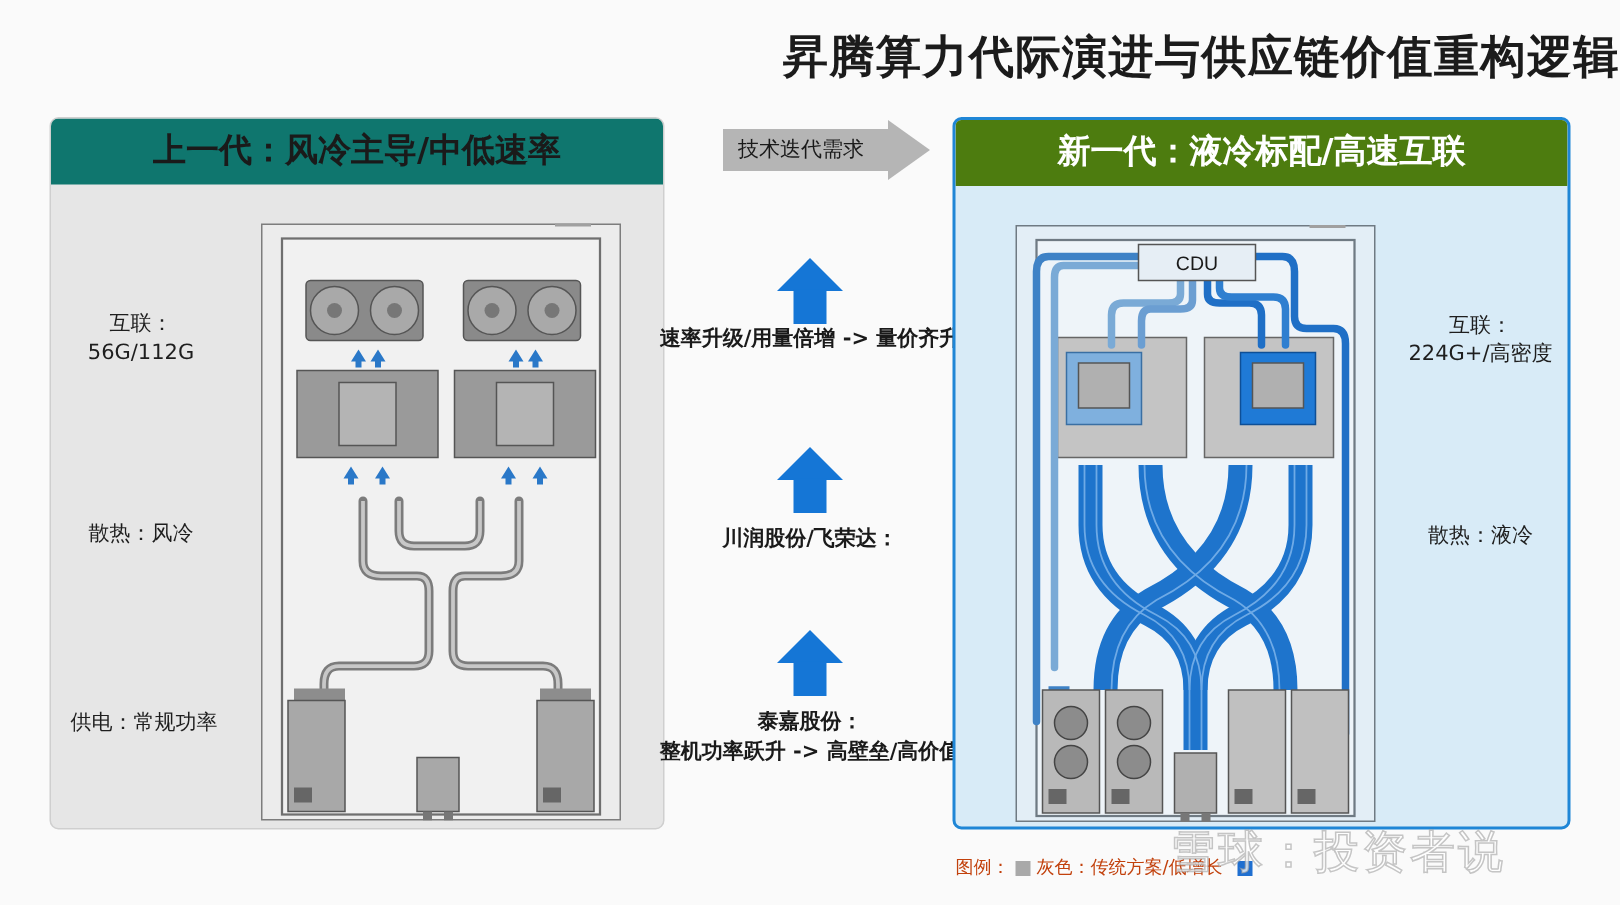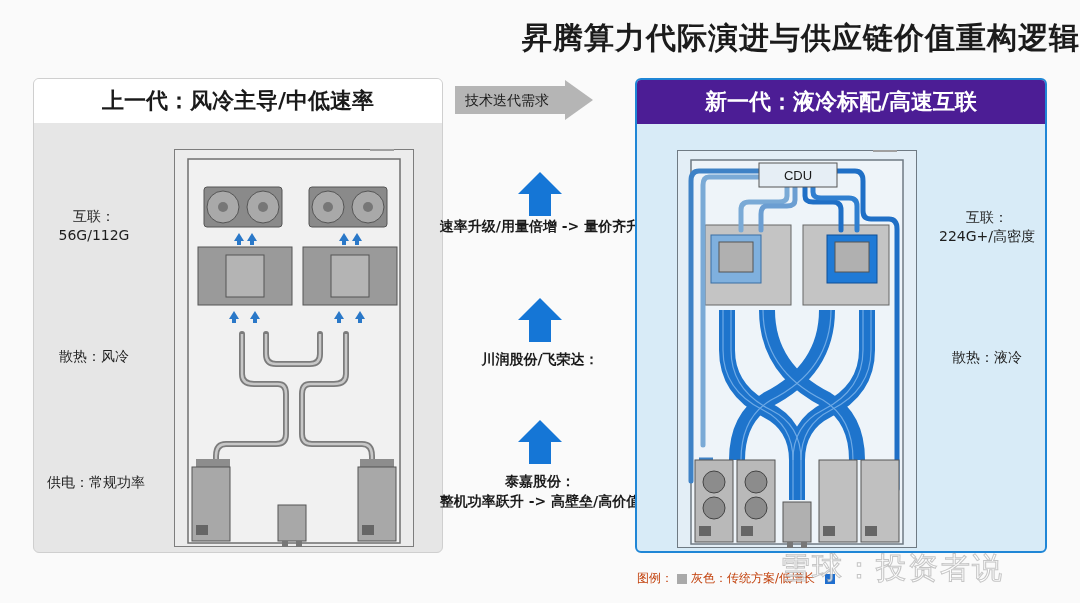--- a/index.html
+++ b/index.html
@@ -4,30 +4,30 @@
 <style>
   * { box-sizing: border-box; margin: 0; padding: 0; }
   html, body { width: 1080px; height: 603px; overflow: hidden; background: #fafafa; }
   body { font-family: "DejaVu Sans", "Liberation Sans", sans-serif; color: #1a1a1a; position: relative; }
   .title { position: absolute; left: 0; top: 18px; width: 1080px; text-align: right; font-size: 30px; font-weight: bold; color: #1b1b1b; letter-spacing: 1px; }
 
   .panel { position: absolute; top: 78px; height: 475px; border-radius: 6px; overflow: hidden; }
   .panel.old { left: 33px; width: 410px; background: #e6e6e6; border: 1px solid #cfcfcf; }
   .panel.new { left: 635px; width: 412px; background: #d8ebf7; border: 2px solid #1f86d6; }
   .panel-header { height: 44px; line-height: 44px; text-align: center; font-size: 22px; font-weight: bold; }
-  .old .panel-header { background: #ffffff; color: #1a1a1a; }
-  .new .panel-header { background: #4c1d95; color: #ffffff; }
+  .old .panel-header { background: #0f766e; color: #1a1a1a; }
+  .new .panel-header { background: #4d7c0f; color: #ffffff; }
 
   .side-label { position: absolute; font-size: 14px; text-align: center; line-height: 19px; color: #1e1e1e; }
 
   .rack { position: absolute; }
   .old .rack { left: 140px; top: 70px; width: 240px; height: 398px; }
   .new .rack { left: 40px; top: 70px; width: 240px; height: 398px; }
 
-  .arrow-right { position: absolute; left: 455px; top: 83px; width: 140px; height: 34px; padding-left: 30px; }
+  .arrow-right { position: absolute; left: 482px; top: 83px; width: 140px; height: 34px; padding-left: 30px; }
   .arrow-right .shaft { position: absolute; left: 0; top: 3px; width: 112px; height: 28px; background: #b5b5b5; }
   .arrow-right .head { position: absolute; left: 110px; top: -3px; width: 0; height: 0; border-top: 20px solid transparent; border-bottom: 20px solid transparent; border-left: 28px solid #b5b5b5; }
   .arrow-right .label { position: absolute; left: 10px; top: 3px; line-height: 28px; font-size: 14px; color: #1a1a1a; }
 
   .chain-step { position: absolute; left: 420px; width: 240px; text-align: center; }
   .up-arrow { width: 44px; height: 44px; margin: 0 auto; position: relative; }
   .up-arrow .tri { position: absolute; left: 0; top: 0; width: 0; height: 0; border-left: 22px solid transparent; border-right: 22px solid transparent; border-bottom: 22px solid #1576d6; }
   .up-arrow .stem { position: absolute; left: 11px; top: 21px; width: 22px; height: 23px; background: #1576d6; }
   .chain-step .company { margin-top: 8px; font-size: 14px; font-weight: bold; line-height: 19px; }
   .chain-step .effect { font-size: 14px; font-weight: bold; line-height: 20px; }

